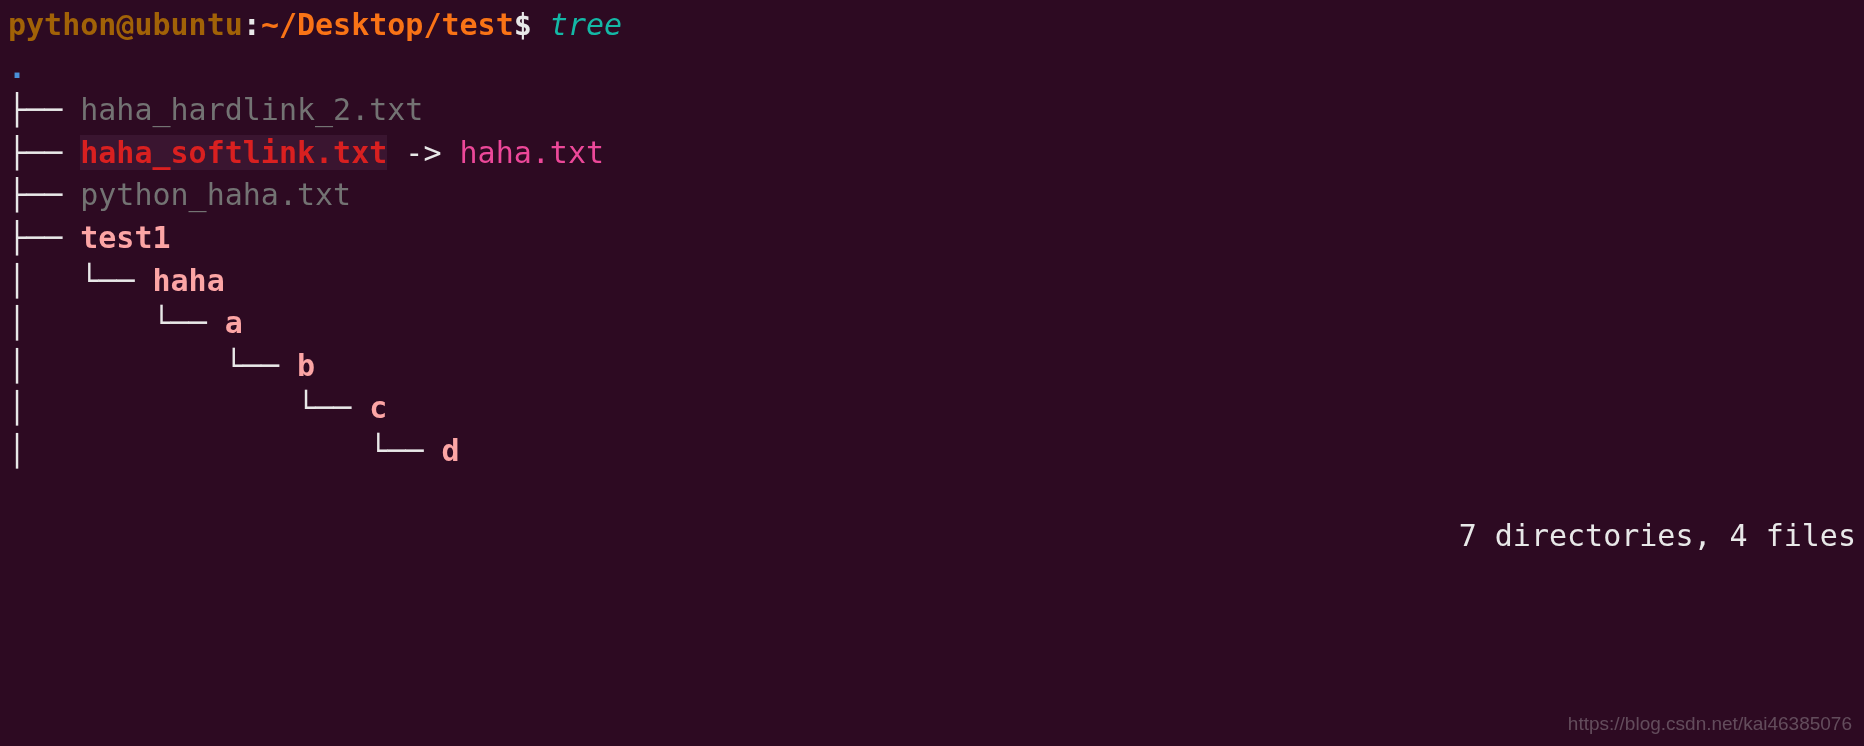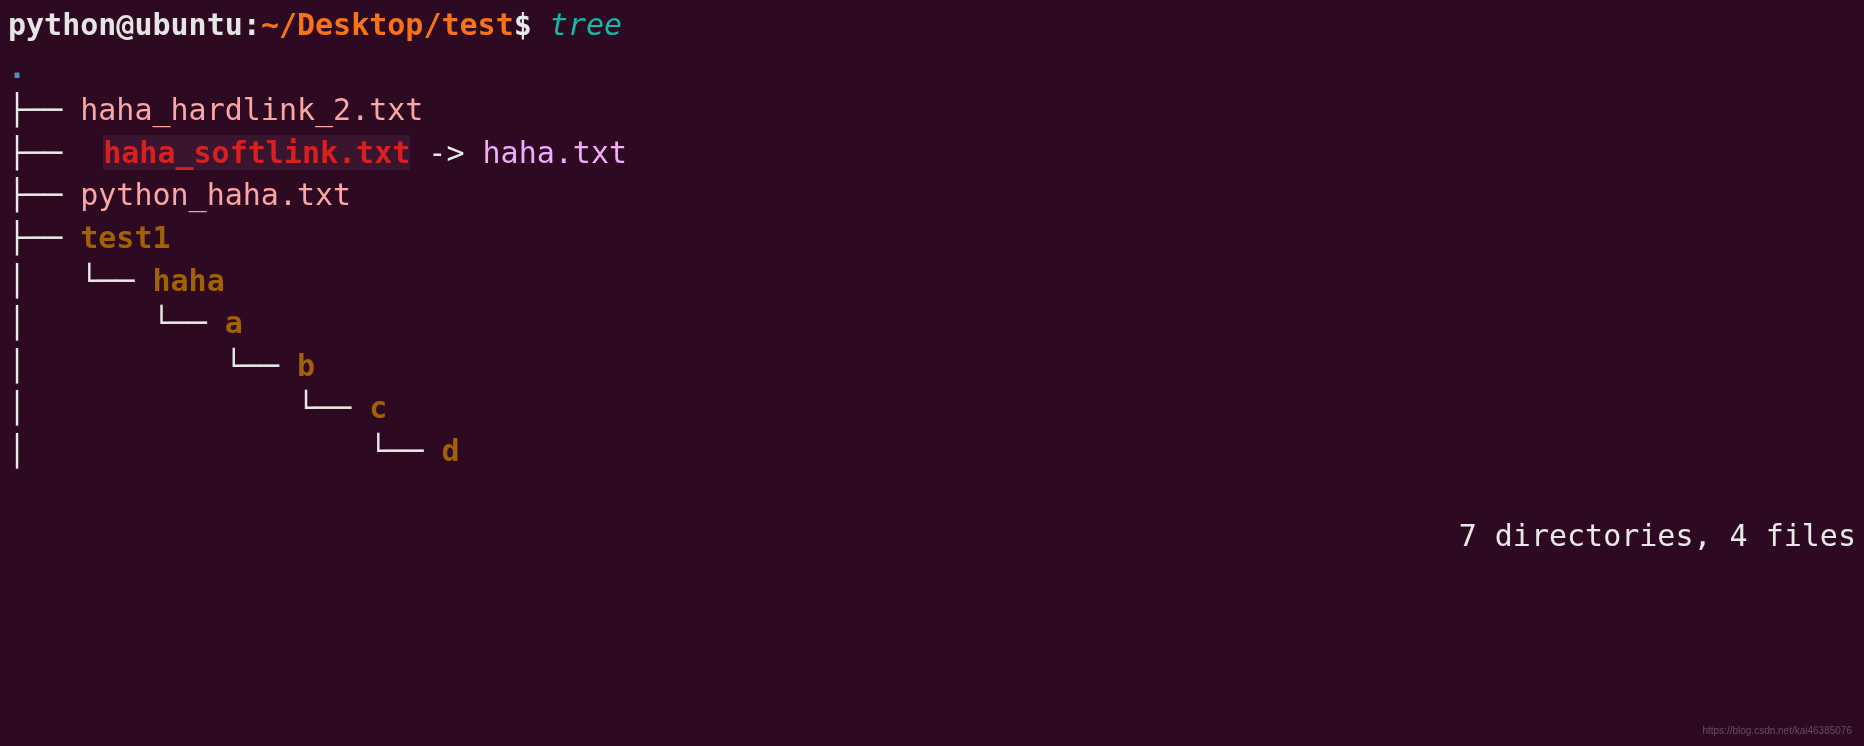--- a/index.html
+++ b/index.html
@@ -17,21 +17,21 @@
       width: 1864px;
       height: 746px;
       overflow: hidden;
       position: relative;
       font-weight: 500;
     }
     .prompt-line {
       white-space: pre;
     }
     .user-host {
-      color: #e5e5e5;
+      color: #a16207;
       font-weight: bold;
       text-align: center;
     }
     .colon {
       color: #e8e8e8;
       font-weight: bold;
     }
     .path {
       color: #f97316;
       font-weight: bold;
@@ -48,50 +48,49 @@
       color: #4a90d9;
       font-weight: bold;
     }
     .tree-line {
       white-space: pre;
     }
     .branch {
       color: #e8e8e8;
     }
     .file {
-      color: #fca5a5;
+      color: #737373;
     }
     .dir {
-      color: #a16207;
+      color: #fca5a5;
       font-weight: bold;
     }
     .symlink-name {
       color: #d92020;
       font-weight: bold;
       background-color: #3a1530;
-      margin-left: 23px;
     }
     .arrow {
       color: #e8e8e8;
     }
     .symlink-target {
-      color: #f0abfc;
+      color: #ec4899;
     }
     .blank-line {
       height: 1.42em;
     }
     .summary {
       color: #e8e8e8;
       text-align: right;
     }
     .watermark {
       position: absolute;
       bottom: 8px;
       right: 12px;
-      font-size: 10px;
+      font-size: 19px;
       color: rgba(200, 200, 200, 0.35);
       font-family: sans-serif;
       font-weight: normal;
     }
   </style>
 </head>
 <body>
 
 <div class="prompt-line"><span class="user-host">python@ubuntu</span><span class="colon">:</span><span class="path">~/Desktop/test</span><span class="dollar">$</span><span class="command"> tree</span></div>
 

